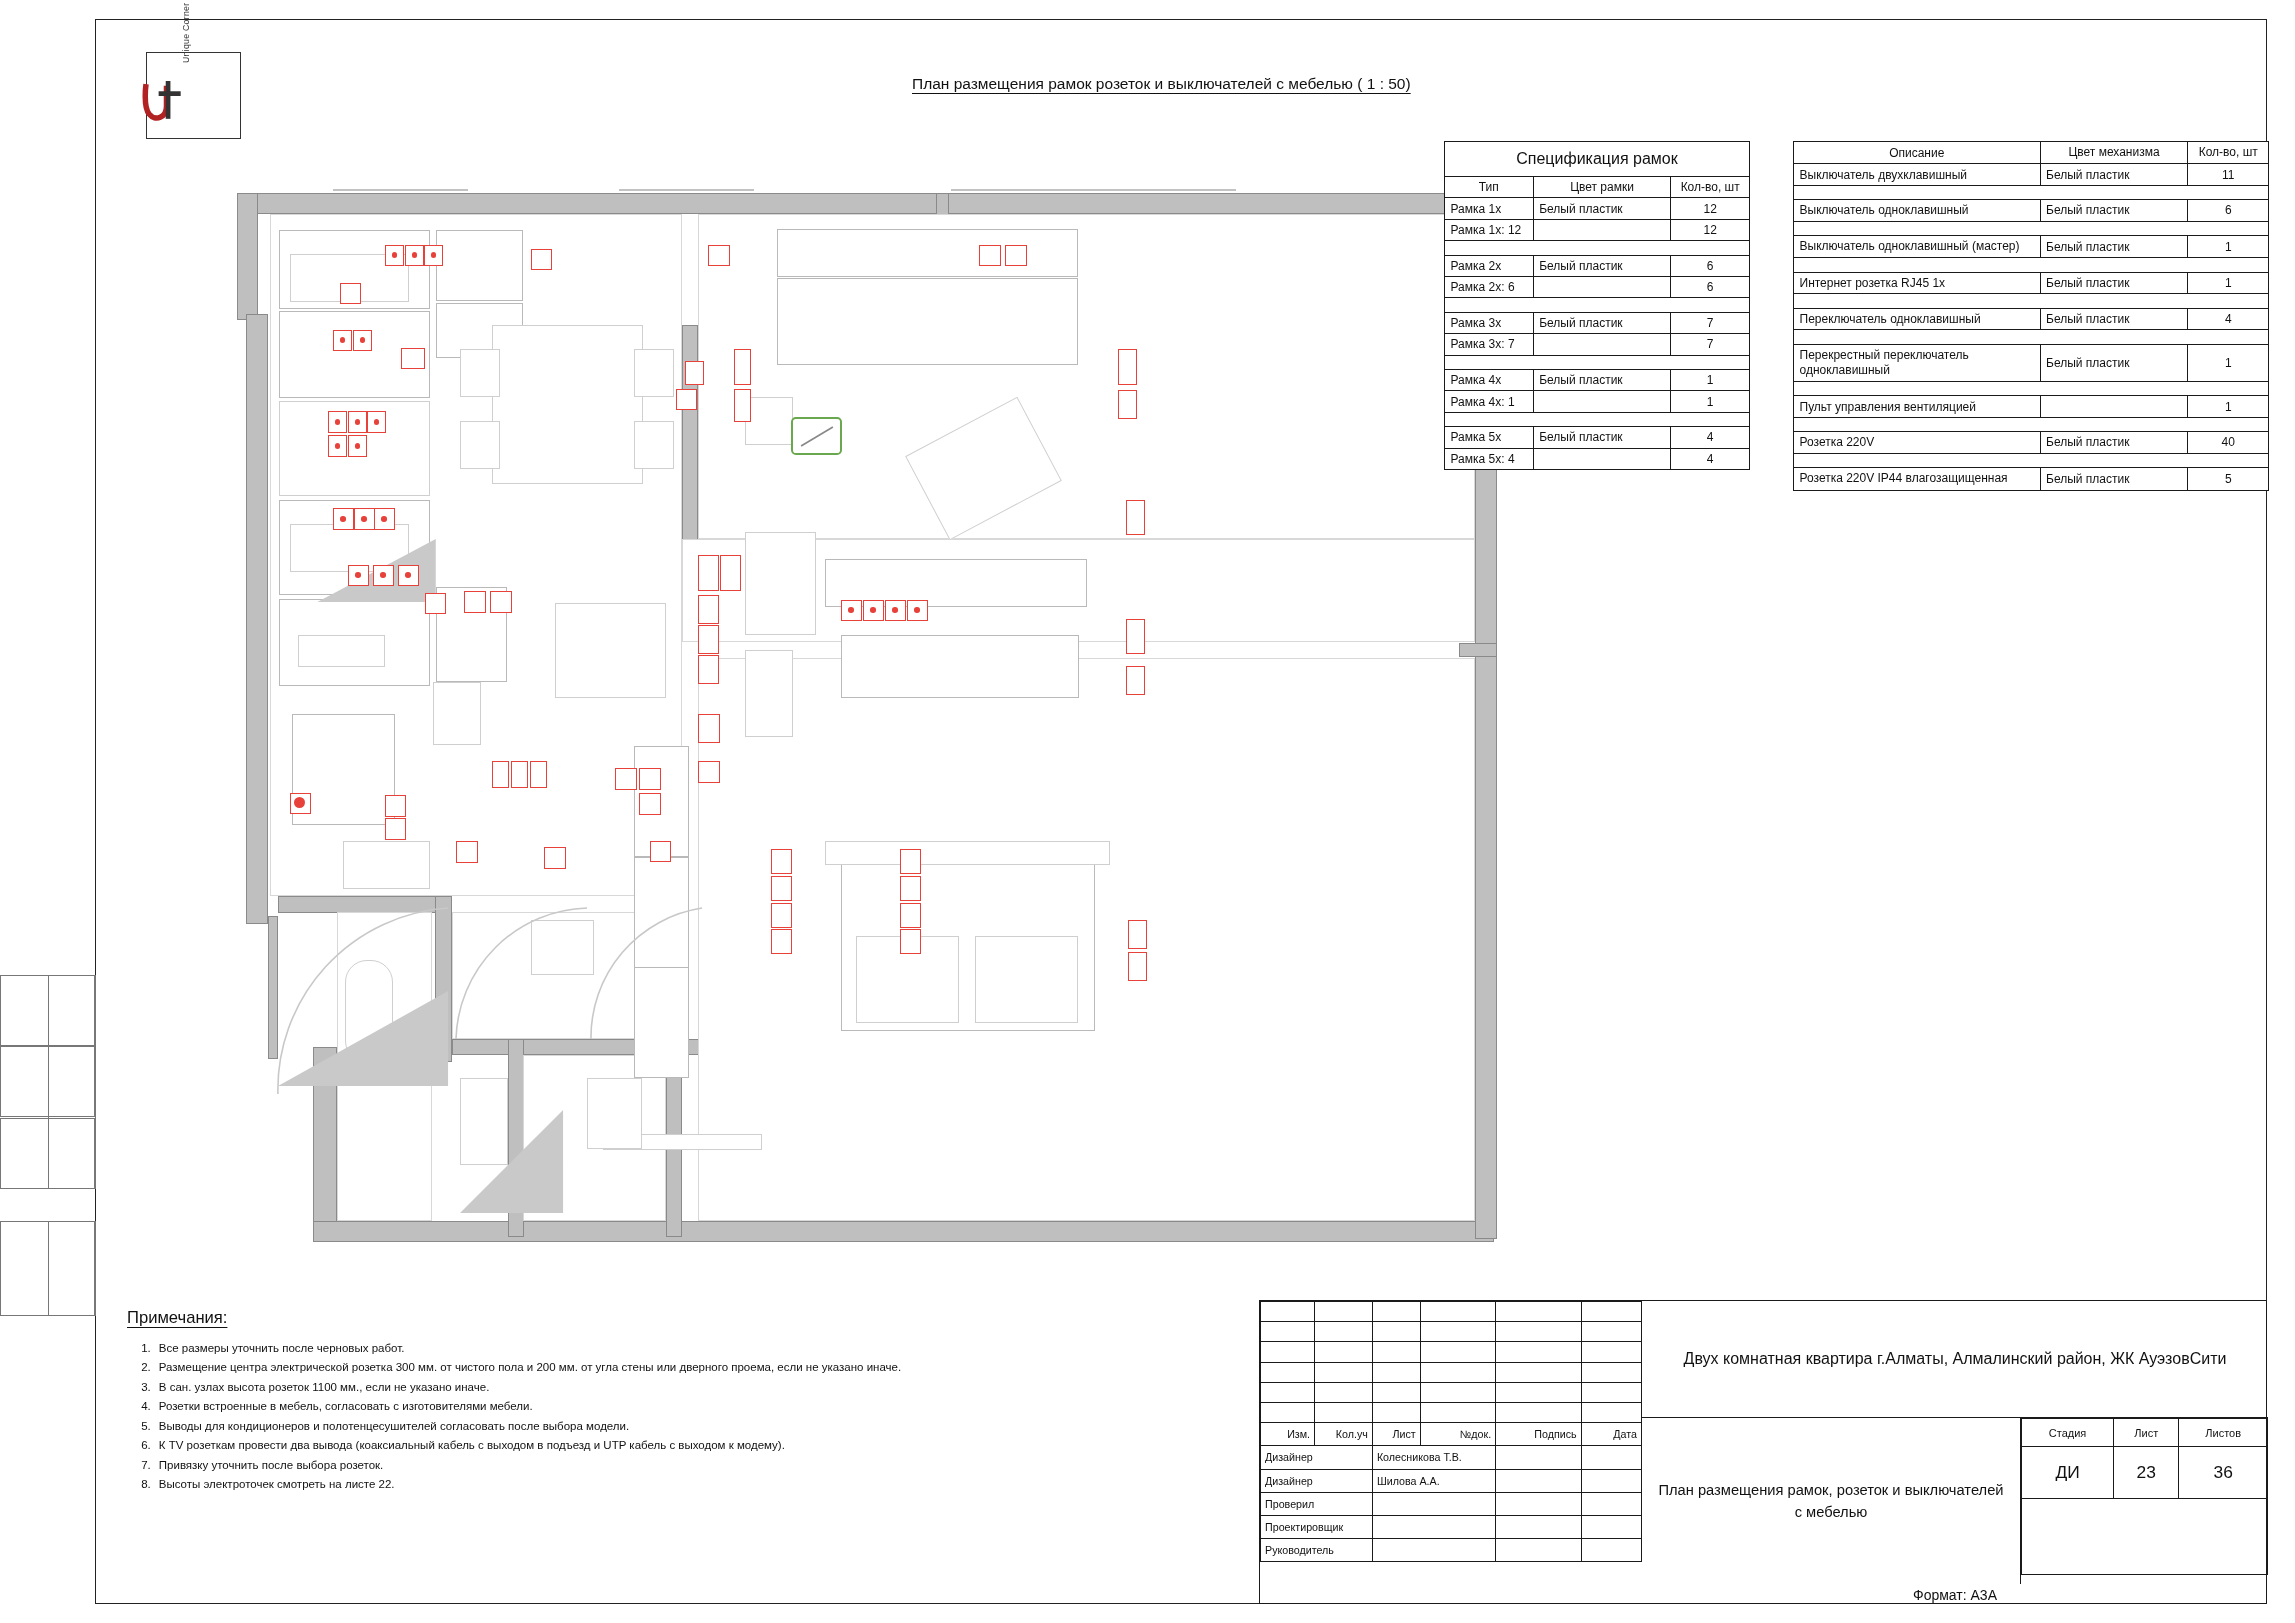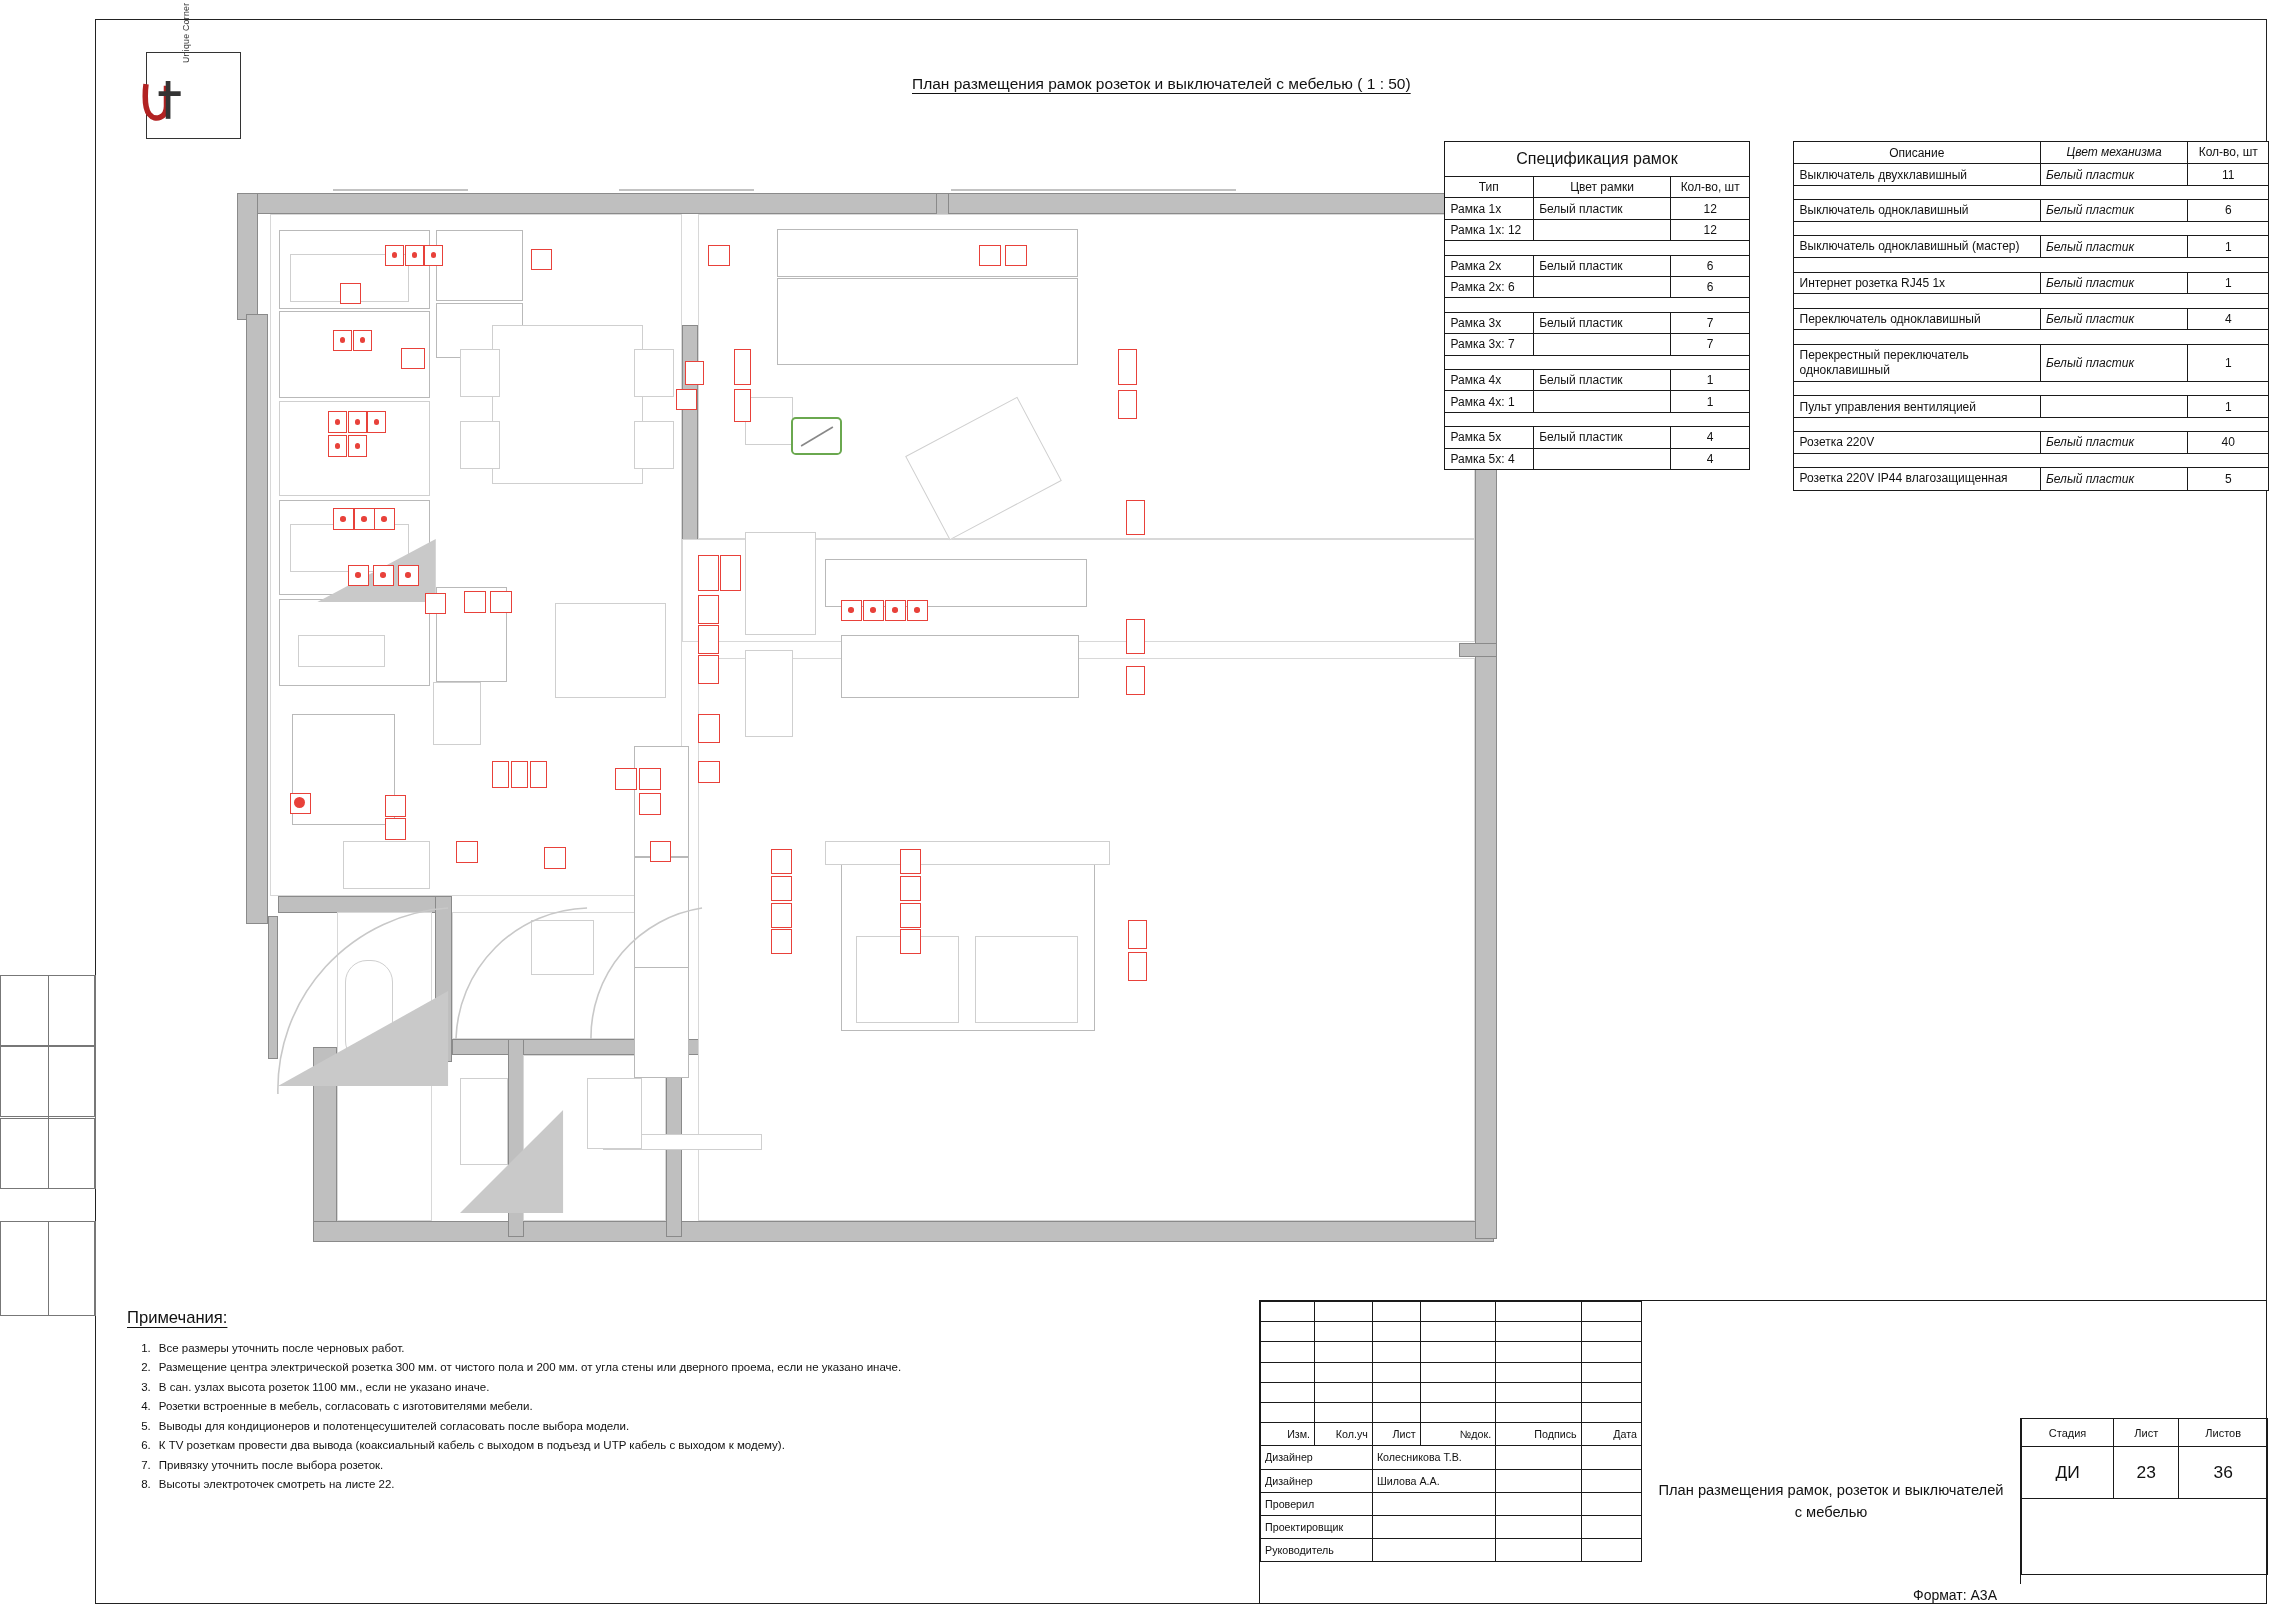--- a/index.html
+++ b/index.html
@@ -26,21 +26,21 @@
 
   
   #frames-spec{left:1444px;top:141px;width:306px;}
   #frames-spec td:nth-child(1){width:86px;}
   #frames-spec td:nth-child(2){width:144px;}
   #frames-spec td:nth-child(3){width:76px;}
 
   
   #mech-spec{left:1793px;top:141px;width:476px;}
   #mech-spec td:nth-child(1){width:254px;}
-  #mech-spec td:nth-child(2){width:147px;font-style:italic;}
+  #mech-spec td:nth-child(2){width:147px;}
   #mech-spec td:nth-child(3){width:75px;}
   .twoline{line-height:1.25;}
 
   
   .notes{position:absolute;left:127px;top:1308px;width:1046px;}
   .notes h3{margin:0 0 11px 0;font-size:16.6px;font-weight:normal;text-decoration:underline;text-underline-offset:4px;}
   .notes ol{margin:0;padding-left:27px;font-size:11.5px;line-height:1.62;}
   .notes li{padding-left:4.8px;margin-bottom:0.8px;}
 
   
@@ -590,20 +590,21 @@
         <tr>
           <td colspan="2">Руководитель</td>
           <td colspan="2"></td>
           <td></td>
               <td></td>
         </tr>
       </tbody>
         </table>
     </div>
 
+    <div class="proj-name">Двух комнатная квартира г.Алматы, Алмалинский район, ЖК АуэзовСити</div>
     <div class="sheet-title">План размещения рамок, розеток и выключателей с мебелью</div>
 
     <div class="stage-box">
       <table>
         <tbody>
             <tr>
           <td class="lbl">Стадия</td>
           <td class="lbl">Лист</td>
           <td class="lbl">Листов</td>
         </tr>

